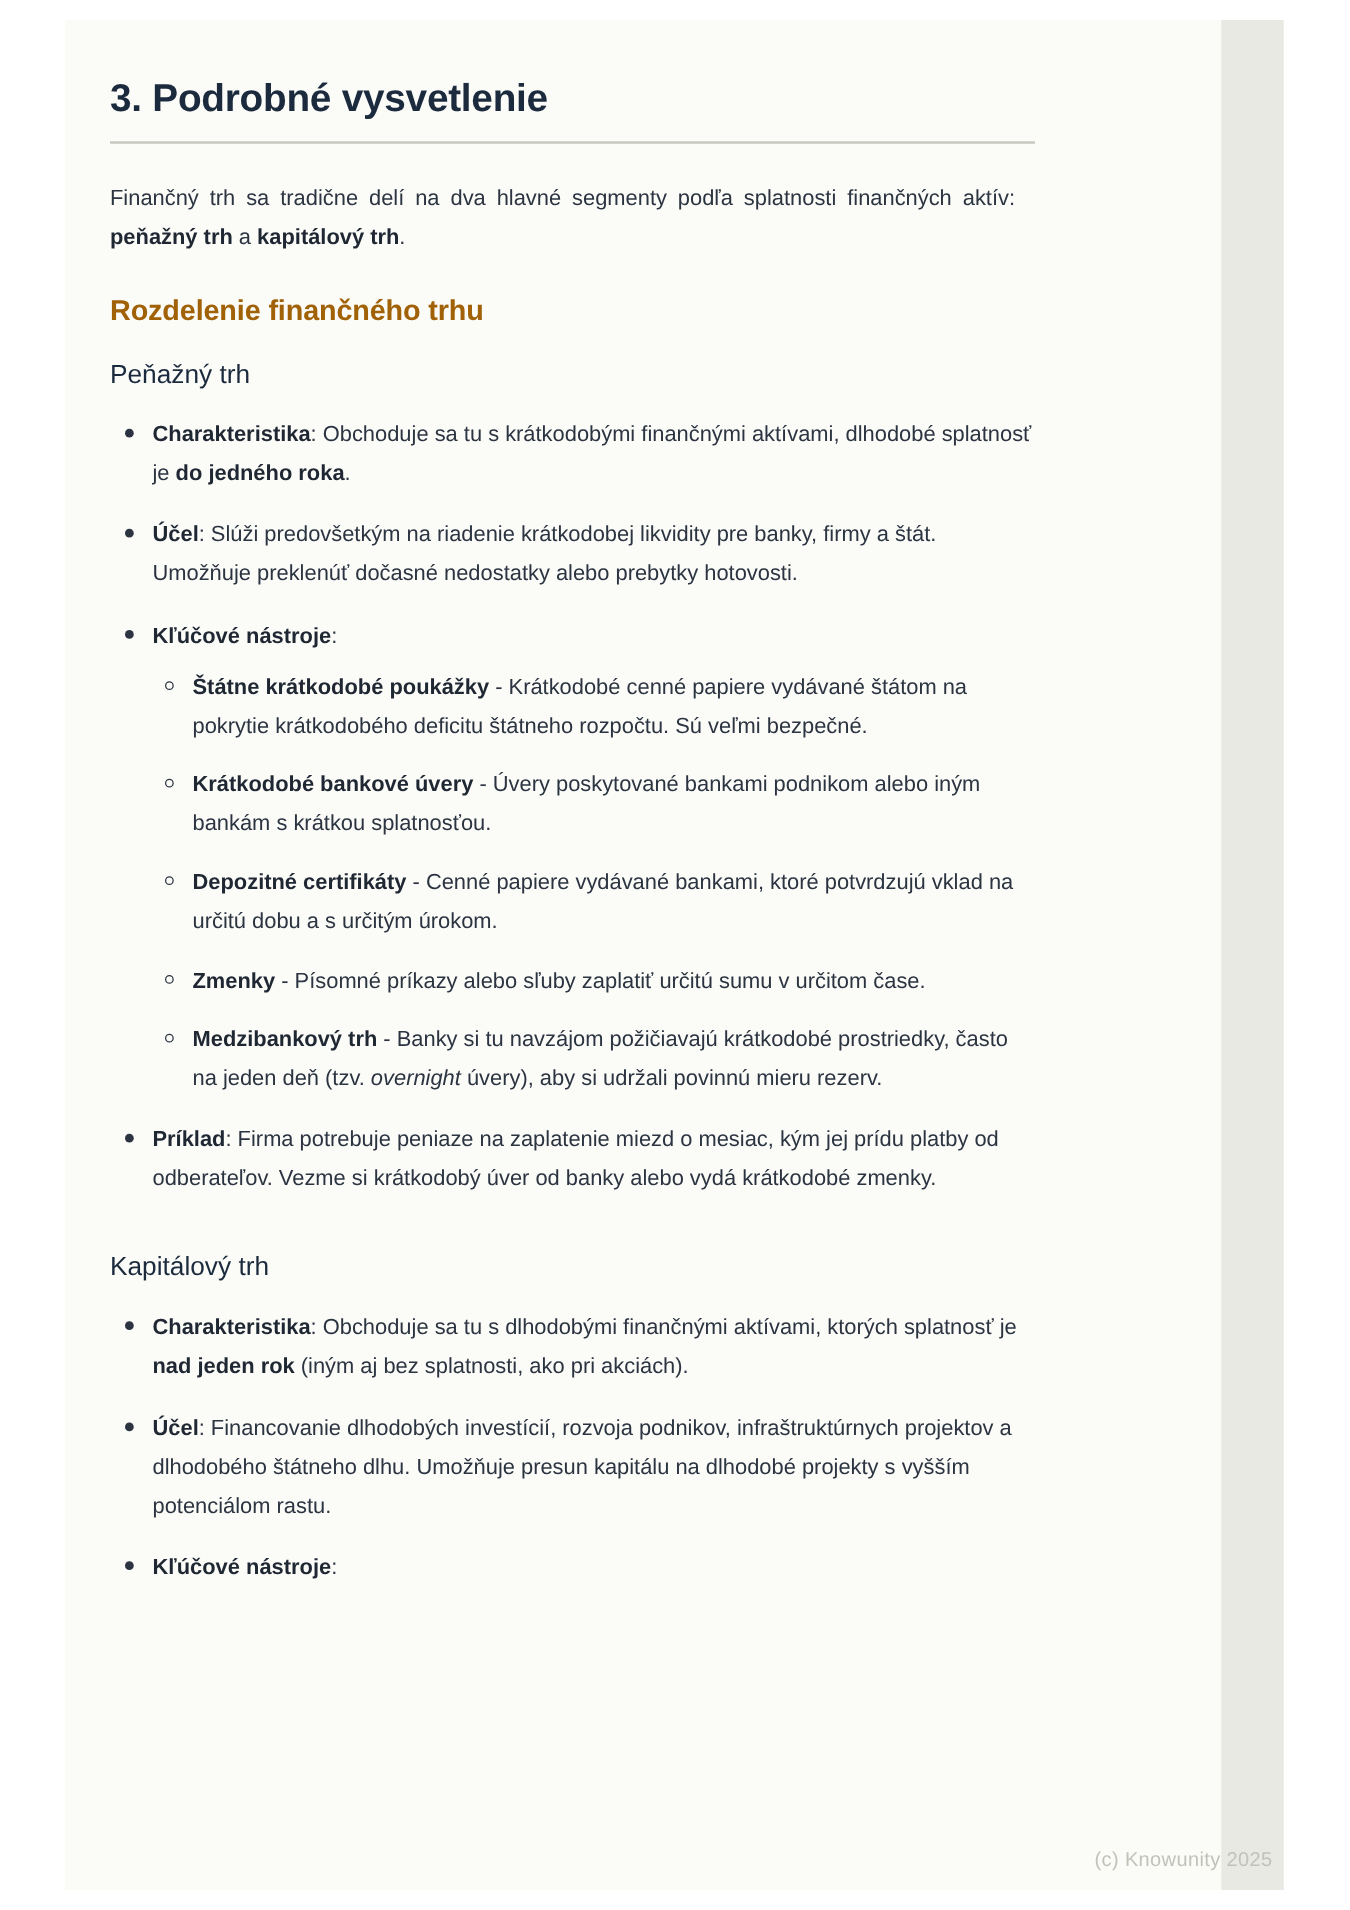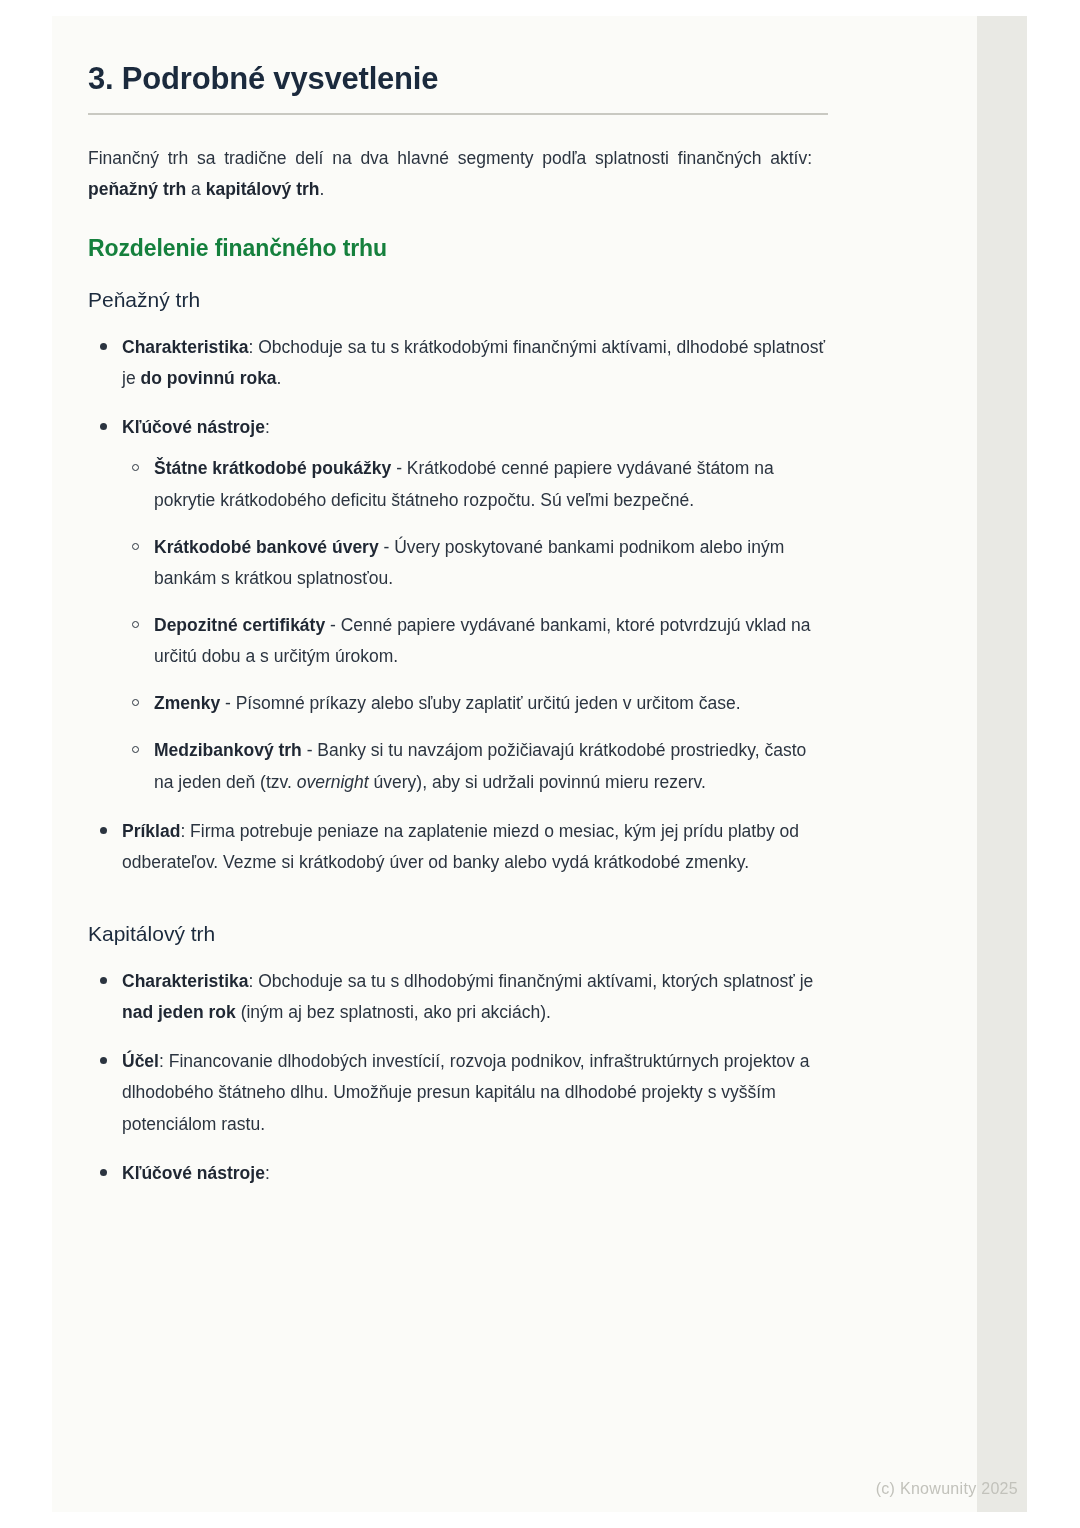--- a/index.html
+++ b/index.html
@@ -71,21 +71,21 @@
   p.intro {
     font-size: 17.5px;
     line-height: 1.78;
     color: #2b3440;
     margin: 0 16px 30px 0;
     text-align: justify;
   }
   h2.section {
     font-size: 23px;
     font-weight: bold;
-    color: #15803d;
+    color: #a16207;
     margin: 0 0 26px 0;
     letter-spacing: -0.1px;
   }
   h3.sub {
     font-size: 21px;
     font-weight: normal;
     color: #1b2a3d;
     margin: 0 0 20px 0;
   }
   h3.sub.spaced-top {
@@ -166,37 +166,40 @@
     <p class="intro">
       <span>Finančný trh sa tradične delí na dva hlavné segmenty podľa splatnosti finančných aktív: </span><b>peňažný trh</b><span> a </span><b>kapitálový trh</b><span>.</span>
     </p>
 
     <h2 class="section">Rozdelenie finančného trhu</h2>
 
     <h3 class="sub">Peňažný trh</h3>
 
     <ul class="lvl1">
       <li>
-        <b>Charakteristika</b><span>: Obchoduje sa tu s krátkodobými finančnými aktívami, dlhodobé splatnosť je </span><b>do povinnú roka</b><span>.</span>
+        <b>Charakteristika</b><span>: Obchoduje sa tu s krátkodobými finančnými aktívami, dlhodobé splatnosť je </span><b>do jedného roka</b><span>.</span>
+      </li>
+      <li>
+        <b>Účel</b><span>: Slúži predovšetkým na riadenie krátkodobej likvidity pre banky, firmy a štát. Umožňuje preklenúť dočasné nedostatky alebo prebytky hotovosti.</span>
       </li>
       <li>
         <b>Kľúčové nástroje</b><span>:</span>
 
         <ul class="lvl2">
           <li>
             <b>Štátne krátkodobé poukážky</b><span> - Krátkodobé cenné papiere vydávané štátom na pokrytie krátkodobého deficitu štátneho rozpočtu. Sú veľmi bezpečné.</span>
           </li>
           <li>
             <b>Krátkodobé bankové úvery</b><span> - Úvery poskytované bankami podnikom alebo iným bankám s krátkou splatnosťou.</span>
           </li>
           <li>
             <b>Depozitné certifikáty</b><span> - Cenné papiere vydávané bankami, ktoré potvrdzujú vklad na určitú dobu a s určitým úrokom.</span>
           </li>
           <li>
-            <b>Zmenky</b><span> - Písomné príkazy alebo sľuby zaplatiť určitú jeden v určitom čase.</span>
+            <b>Zmenky</b><span> - Písomné príkazy alebo sľuby zaplatiť určitú sumu v určitom čase.</span>
           </li>
           <li>
             <b>Medzibankový trh</b><span> - Banky si tu navzájom požičiavajú krátkodobé prostriedky, často na jeden deň (tzv. </span><i>overnight</i><span> úvery), aby si udržali povinnú mieru rezerv.</span>
           </li>
         </ul>
       </li>
       <li>
         <b>Príklad</b><span>: Firma potrebuje peniaze na zaplatenie miezd o mesiac, kým jej prídu platby od odberateľov. Vezme si krátkodobý úver od banky alebo vydá krátkodobé zmenky.</span>
       </li>
     </ul>

